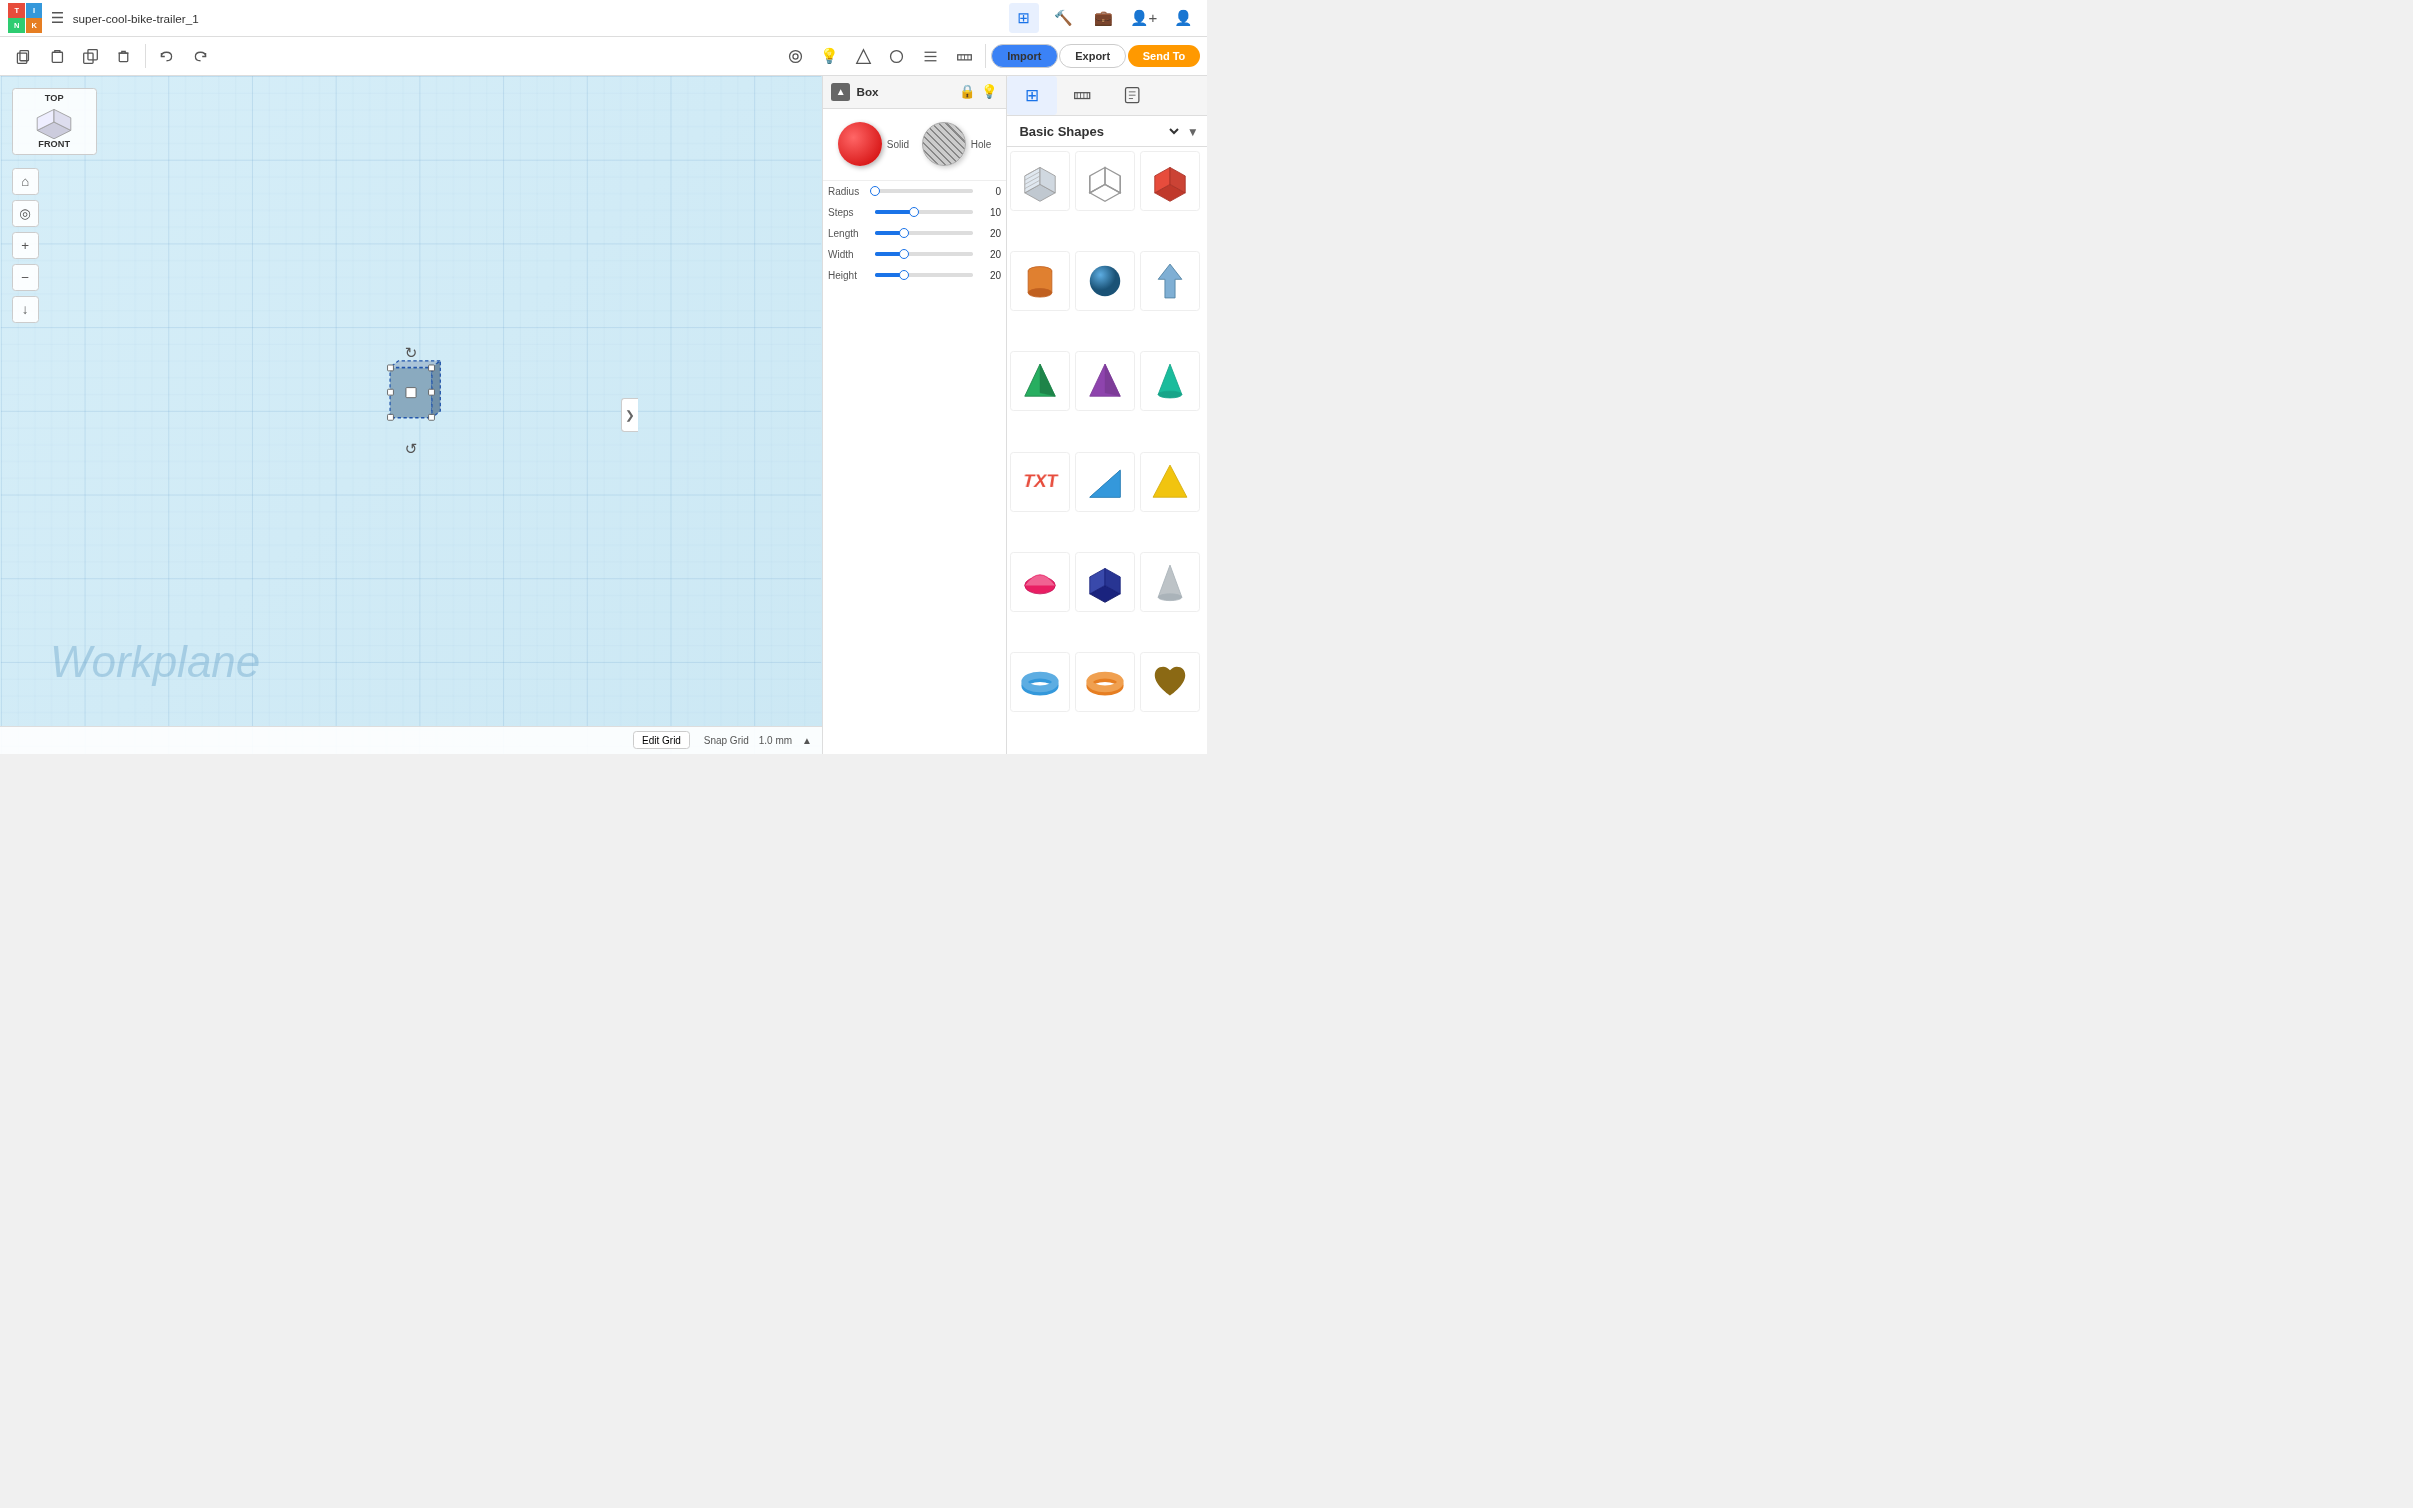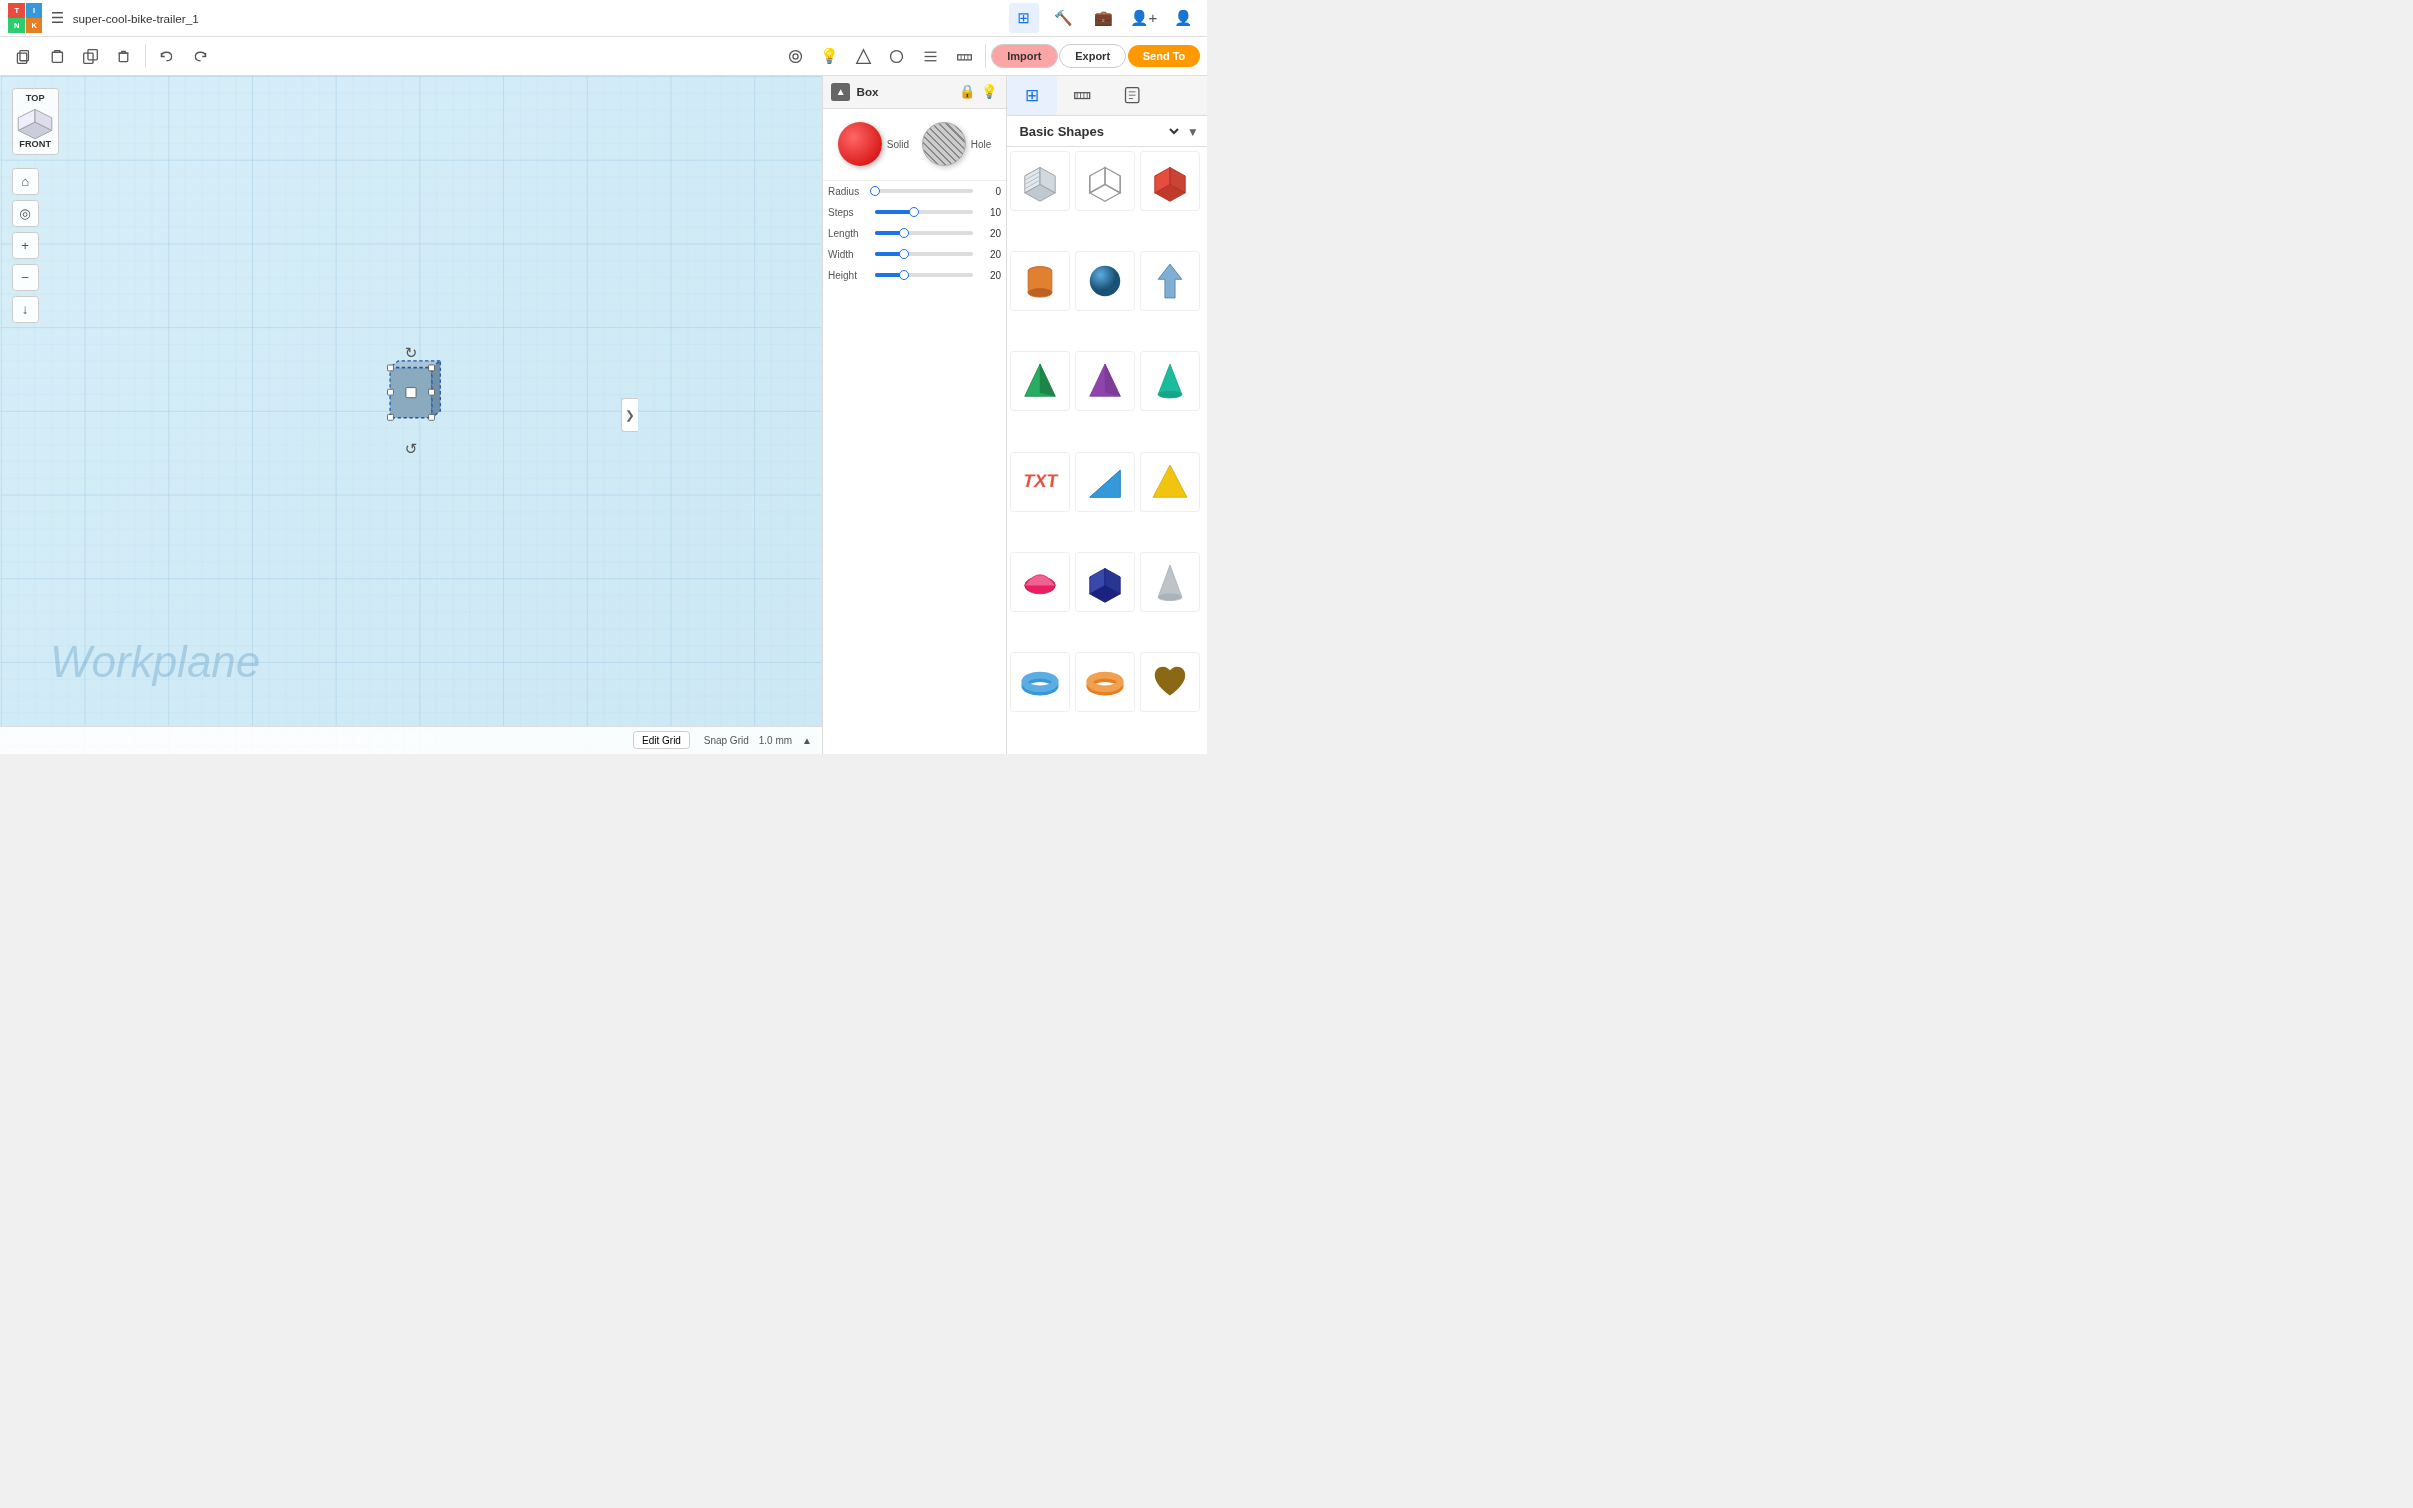--- a/index.html
+++ b/index.html
@@ -32,33 +32,33 @@
     }
     .toolbar-btn {
       width: 32px; height: 32px; display: flex; align-items: center; justify-content: center;
       cursor: pointer; border-radius: 3.4px; color: #444; font-size: 15px; border: none; background: transparent;
     }
     .toolbar-sep { width: 0.8px; height: 23.5px; background: #ddd; margin: 0 3.4px; }
     .toolbar-right { margin-left: auto; display: flex; gap: 1.7px; align-items: center; }
     .action-btn {
       padding: 5px 15px; border-radius: 17px; border: none; cursor: pointer; font-size: 11px; font-weight: 600;
     }
-    .import-btn { background: #fca5a5; border: 0.8px solid #ccc; color: #333; }
+    .import-btn { background: #3b82f6; border: 0.8px solid #ccc; color: #333; }
     .export-btn { background: #fff; border: 0.8px solid #ccc; color: #333; }
     .sendto-btn { background: #f90; color: #fff; }
 
     
     .main { display: flex; flex: 1; overflow: hidden; }
 
     
     .viewport-area { flex: 1; position: relative; overflow: hidden; }
 
     
     .nav-cube {
-      position: absolute; top: 11.7px; left: 11.7px; width: 47px; height: 67px;
+      position: absolute; top: 11.7px; left: 11.7px; width: 85px; height: 67px;
       background: rgba(255,255,255,0.85); border: 0.8px solid #ccc; border-radius: 3.4px;
       display: flex; align-items: center; justify-content: center; flex-direction: column;
       font-size: 9.2px; font-weight: bold; color: #555; cursor: pointer; z-index: 10;
     }
     .nav-cube .top-label { color: #333; margin-bottom: 1.7px; }
     .nav-cube .front-label { color: #333; }
 
     
     .left-tools {
       position: absolute; left: 11.7px; top: 92px; display: flex; flex-direction: column; gap: 5px; z-index: 10;

